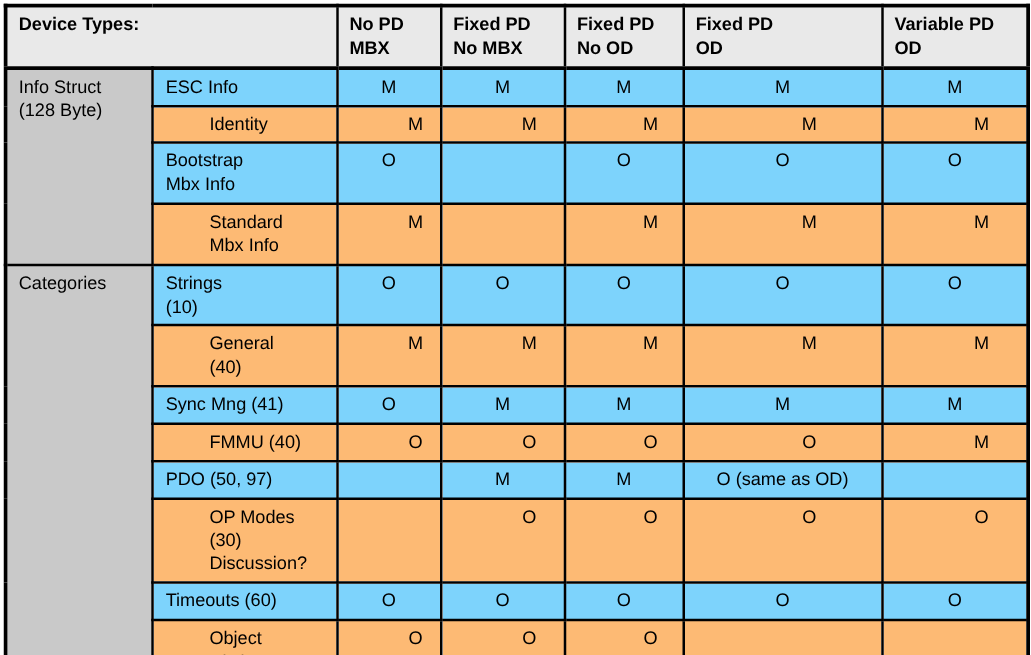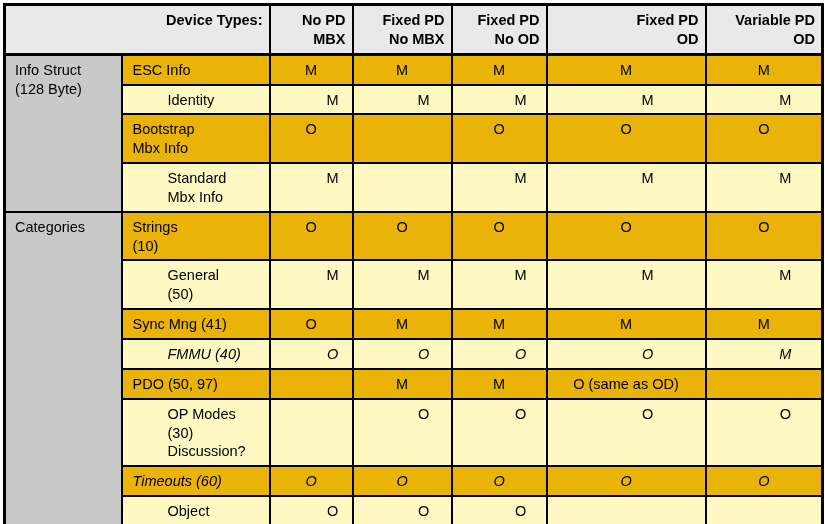--- a/index.html
+++ b/index.html
@@ -15,21 +15,21 @@
     width: 818px;
     border: 3px solid #000000;
   }
   th, td {
     border: 2px solid #000000;
     line-height: 1.3;
     overflow: hidden;
   }
   thead th {
     font-weight: bold;
-    text-align: right;
+    text-align: left;
     vertical-align: top;
     padding: 5px 6px 4px 9px;
     white-space: pre-line;
     background: #e9e9e9;
     border-bottom: 3px solid #000000;
   }
   td.grp {
     vertical-align: top;
     text-align: left;
     padding: 5px 6px 4px 9px;
@@ -40,27 +40,27 @@
     vertical-align: top;
     text-align: left;
     padding: 5px 6px 4px 10px;
     white-space: pre-line;
   }
   td.val {
     vertical-align: top;
     text-align: center;
     padding: 5px 2px 4px 2px;
   }
-  tr.dark td.lbl, tr.dark td.val { background: #eab308; }
-  tr.light td.lbl, tr.light td.val { background: #fef9c3; padding-left: 45px; }
+  tr.dark td.lbl, tr.dark td.val { background: #7dd3fc; }
+  tr.light td.lbl, tr.light td.val { background: #fdba74; padding-left: 45px; }
   tr.h47 { height: 47px; }
   tr.h31 { height: 15px; }
   tr.h48 { height: 48px; }
   tr.h29 { height: 29px; }
-  tr.h30 { height: 22px; font-style: italic; }
+  tr.h30 { height: 22px; }
   tr.h51 { height: 51px; }
 </style>
 </head>
 <body>
 
 <table class="device-table">
   <colgroup>
     <col style="width:117px">
       <col style="width:148px">
       <col style="width:83px">
@@ -126,21 +126,21 @@
       <td class="lbl">Strings
 (10)</td>
       <td class="val">O</td>
       <td class="val">O</td>
       <td class="val">O</td>
       <td class="val">O</td>
       <td class="val">O</td>
     </tr>
     <tr class="h48 light">
       <td class="lbl">General
-(50)</td>
+(40)</td>
       <td class="val">M</td>
       <td class="val">M</td>
       <td class="val">M</td>
       <td class="val">M</td>
       <td class="val">M</td>
     </tr>
     <tr class="h29 dark">
       <td class="lbl">Sync Mng (41)</td>
       <td class="val">O</td>
       <td class="val">M</td>

